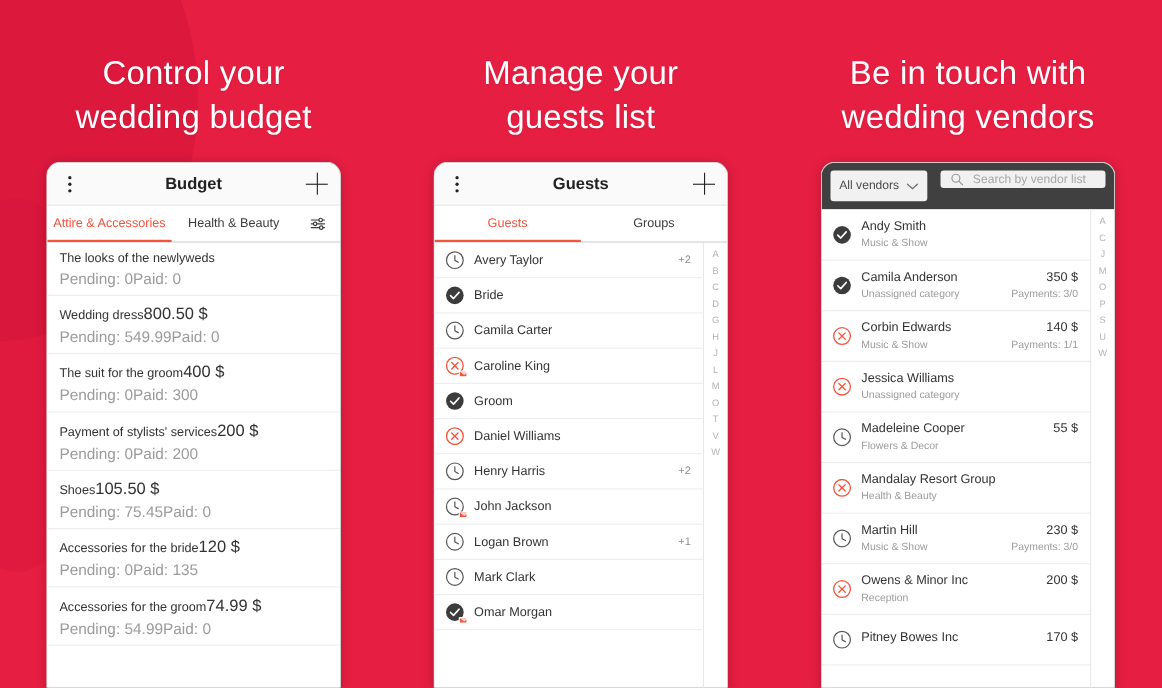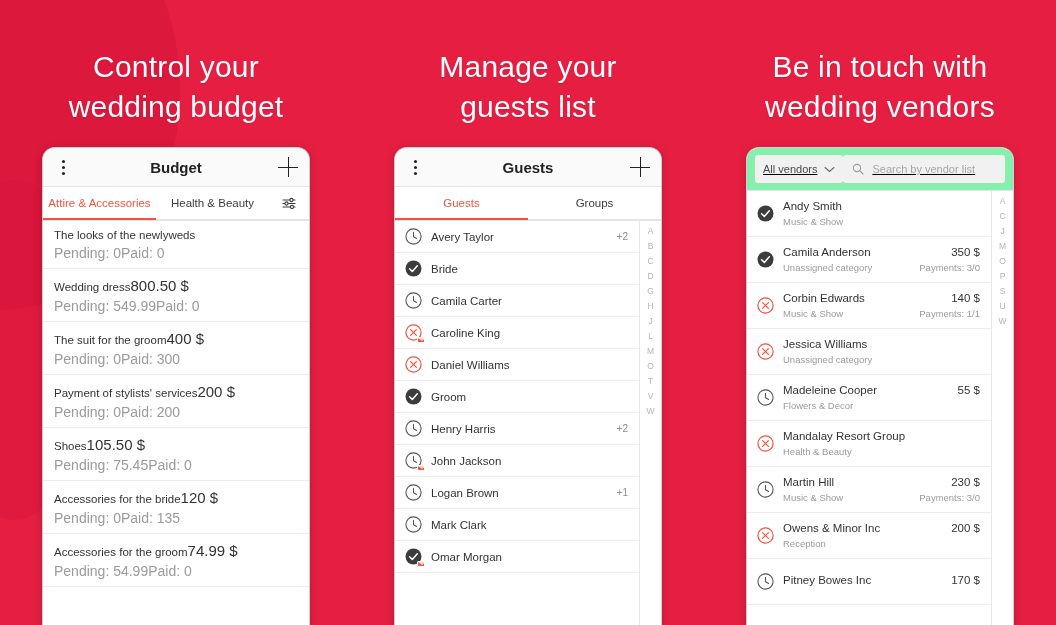--- a/index.html
+++ b/index.html
@@ -140,36 +140,35 @@
     cursor: pointer;
   }
 
   
   .searchwrap {
     padding: 7px 9px;
     background: #fff;
     flex: 0 0 auto;
   }
   .searchbox {
-    height: 28px;
+    height: 16px;
     background: #F1F1F1;
     border-radius: 3px;
     display: flex; align-items: center;
     padding: 0 9px;
     gap: 8px;
   }
   .searchbox .ph { font-size: 11px; color: #A6A6A6; }
 
   .filterrow {
     display: flex;
-    gap: 0;
+    gap: 12px;
     padding: 7px 8px;
-    background: #86efac;
+    background: #404040;
     flex: 0 0 auto;
-    text-decoration: underline;
   }
   .dropdown {
     background: #F1F1F1;
     border-radius: 3px;
     height: 28px;
     display: flex; align-items: center;
     padding: 0 8px;
     gap: 7px;
     font-size: 11px;
     color: #4A4A4A;
@@ -429,35 +428,35 @@
                   <line x1="5.6" y1="5.6" x2="11.4" y2="11.4" stroke="#F4533C" stroke-width="1.2" stroke-linecap="round"></line>
                   <line x1="11.4" y1="5.6" x2="5.6" y2="11.4" stroke="#F4533C" stroke-width="1.2" stroke-linecap="round"></line>
                 </svg>
                 <span class="badge"></span>
               </span>
               <span class="name">Caroline King</span>
             </div>
             <div class="grow">
               <span class="sicon">
                 <svg width="17" height="17" viewBox="0 0 17 17">
+                  <circle cx="8.5" cy="8.5" r="8" fill="#3C3C3C"></circle>
+                  <polyline points="4.6,8.8 7.3,11.4 12.3,5.8" fill="none" stroke="#fff" stroke-width="1.5" stroke-linecap="round" stroke-linejoin="round"></polyline>
+                </svg>
+              </span>
+              <span class="name">Groom</span>
+            </div>
+            <div class="grow">
+              <span class="sicon">
+                <svg width="17" height="17" viewBox="0 0 17 17">
                   <circle cx="8.5" cy="8.5" r="7.6" fill="none" stroke="#F4533C" stroke-width="1.2"></circle>
                   <line x1="5.6" y1="5.6" x2="11.4" y2="11.4" stroke="#F4533C" stroke-width="1.2" stroke-linecap="round"></line>
                   <line x1="11.4" y1="5.6" x2="5.6" y2="11.4" stroke="#F4533C" stroke-width="1.2" stroke-linecap="round"></line>
                 </svg>
               </span>
               <span class="name">Daniel Williams</span>
-            </div>
-            <div class="grow">
-              <span class="sicon">
-                <svg width="17" height="17" viewBox="0 0 17 17">
-                  <circle cx="8.5" cy="8.5" r="8" fill="#3C3C3C"></circle>
-                  <polyline points="4.6,8.8 7.3,11.4 12.3,5.8" fill="none" stroke="#fff" stroke-width="1.5" stroke-linecap="round" stroke-linejoin="round"></polyline>
-                </svg>
-              </span>
-              <span class="name">Groom</span>
             </div>
             <div class="grow">
               <span class="sicon">
                 <svg width="17" height="17" viewBox="0 0 17 17">
                   <circle cx="8.5" cy="8.5" r="7.6" fill="none" stroke="#555" stroke-width="1.1"></circle>
                   <polyline points="8.5,4.3 8.5,8.7 11.6,10.4" fill="none" stroke="#555" stroke-width="1.1" stroke-linecap="round" stroke-linejoin="round"></polyline>
                 </svg>
               </span>
               <span class="name">Henry Harris</span>
               <span class="plusn">+2</span>

